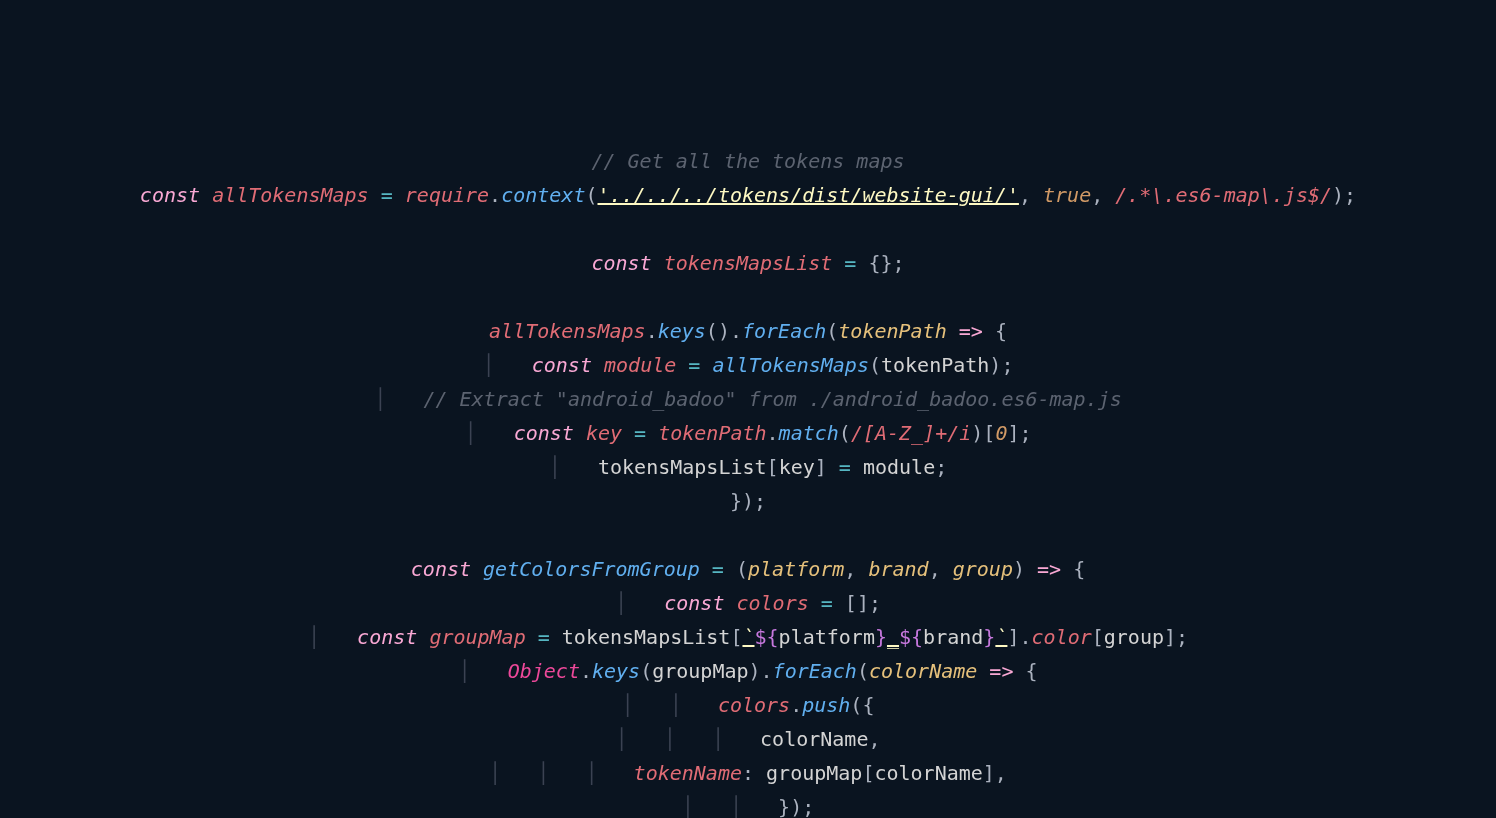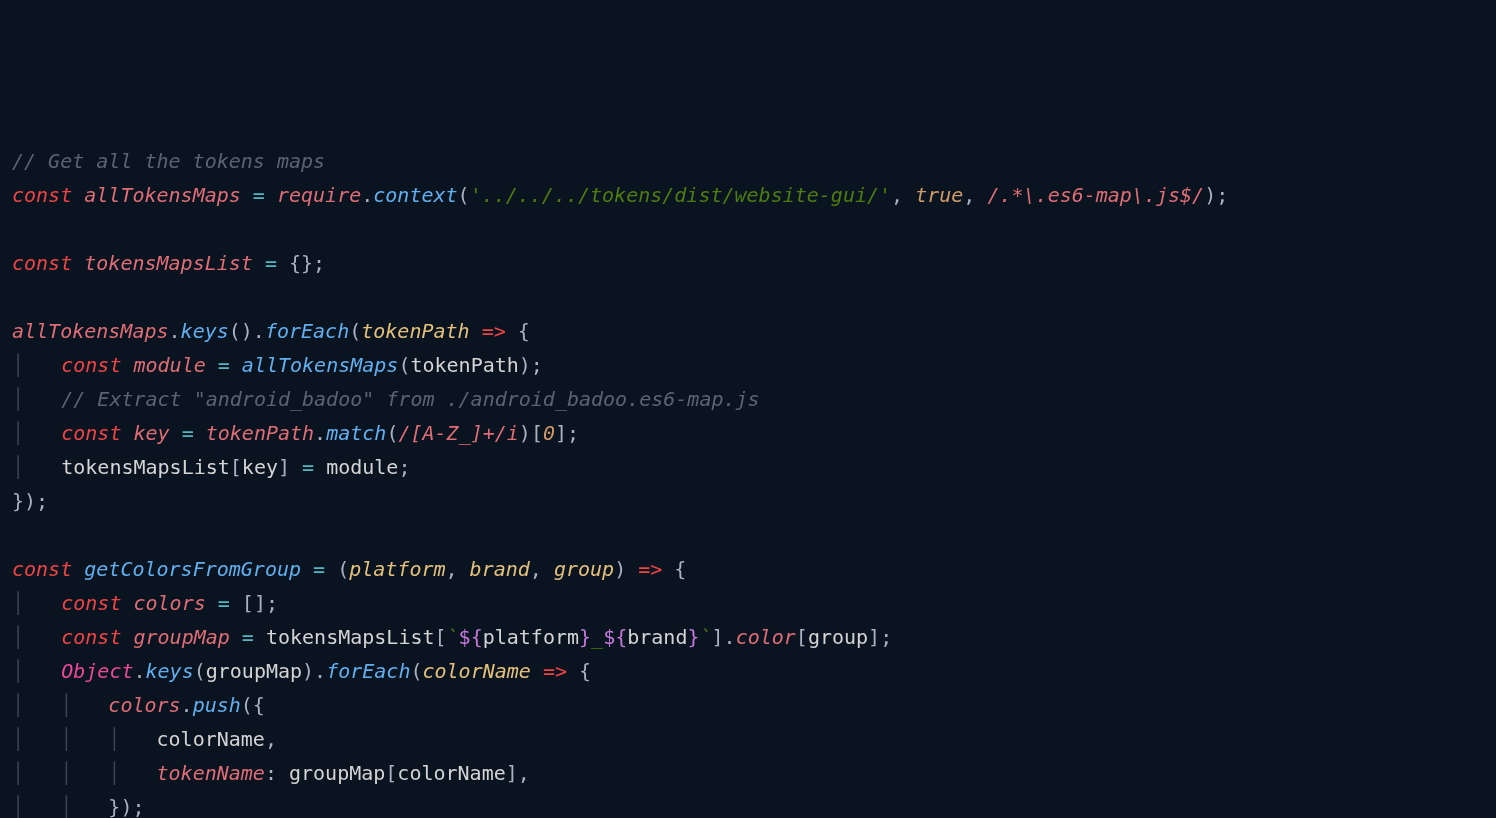--- a/index.html
+++ b/index.html
@@ -9,26 +9,26 @@
     font-size: 20px;
     line-height: 1.7;
     font-style: italic;
     padding: 8px 12px;
     color: #d4d4d4;
     white-space: pre;
     overflow: hidden;
     width: 1496px;
     height: 818px;
   }
-  .line { display: block; }
+  .line { display: block; text-align: center; }
   .comment { color: #5c6370; }
-  .keyword { color: #ef4444; }
+  .keyword { color: #f9a8d4; }
   .variable { color: #e06c75; }
   .call { color: #61afef; }
-  .string { color: #4d7c0f; }
+  .string { color: #fef9c3; text-decoration: underline; }
   .number { color: #d19a66; }
   .boolean { color: #d19a66; margin-top: 21px; }
   .regex { color: #e06c75; }
   .operator { color: #56b6c2; font-style: normal; }
   .punct { color: #abb2bf; font-style: normal; }
   .param { color: #e5c07b; font-style: italic; }
   .plain { color: #d4d4d4; font-style: normal; }
   .obj { color: #ec4899; }
   .templ-brace { color: #c678dd; font-style: normal;}
   .templ-var { color: #d4d4d4; font-style: normal;}

